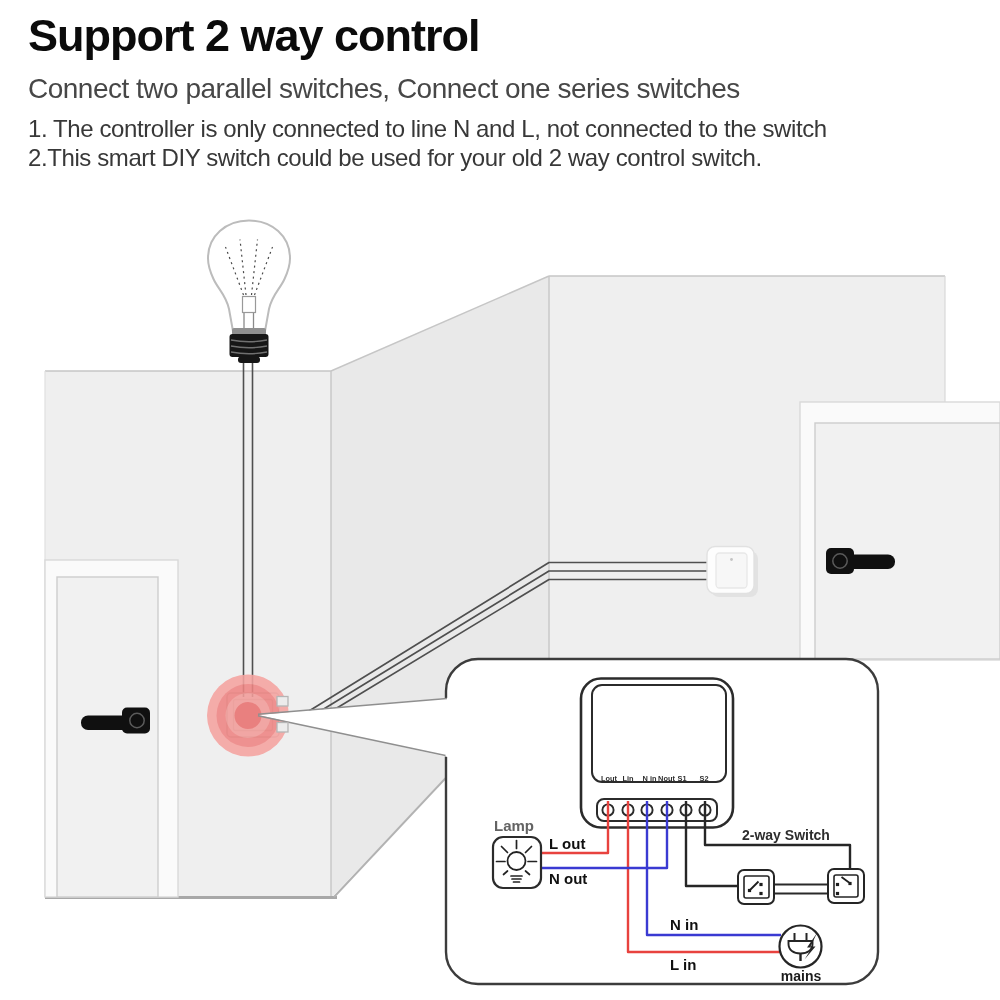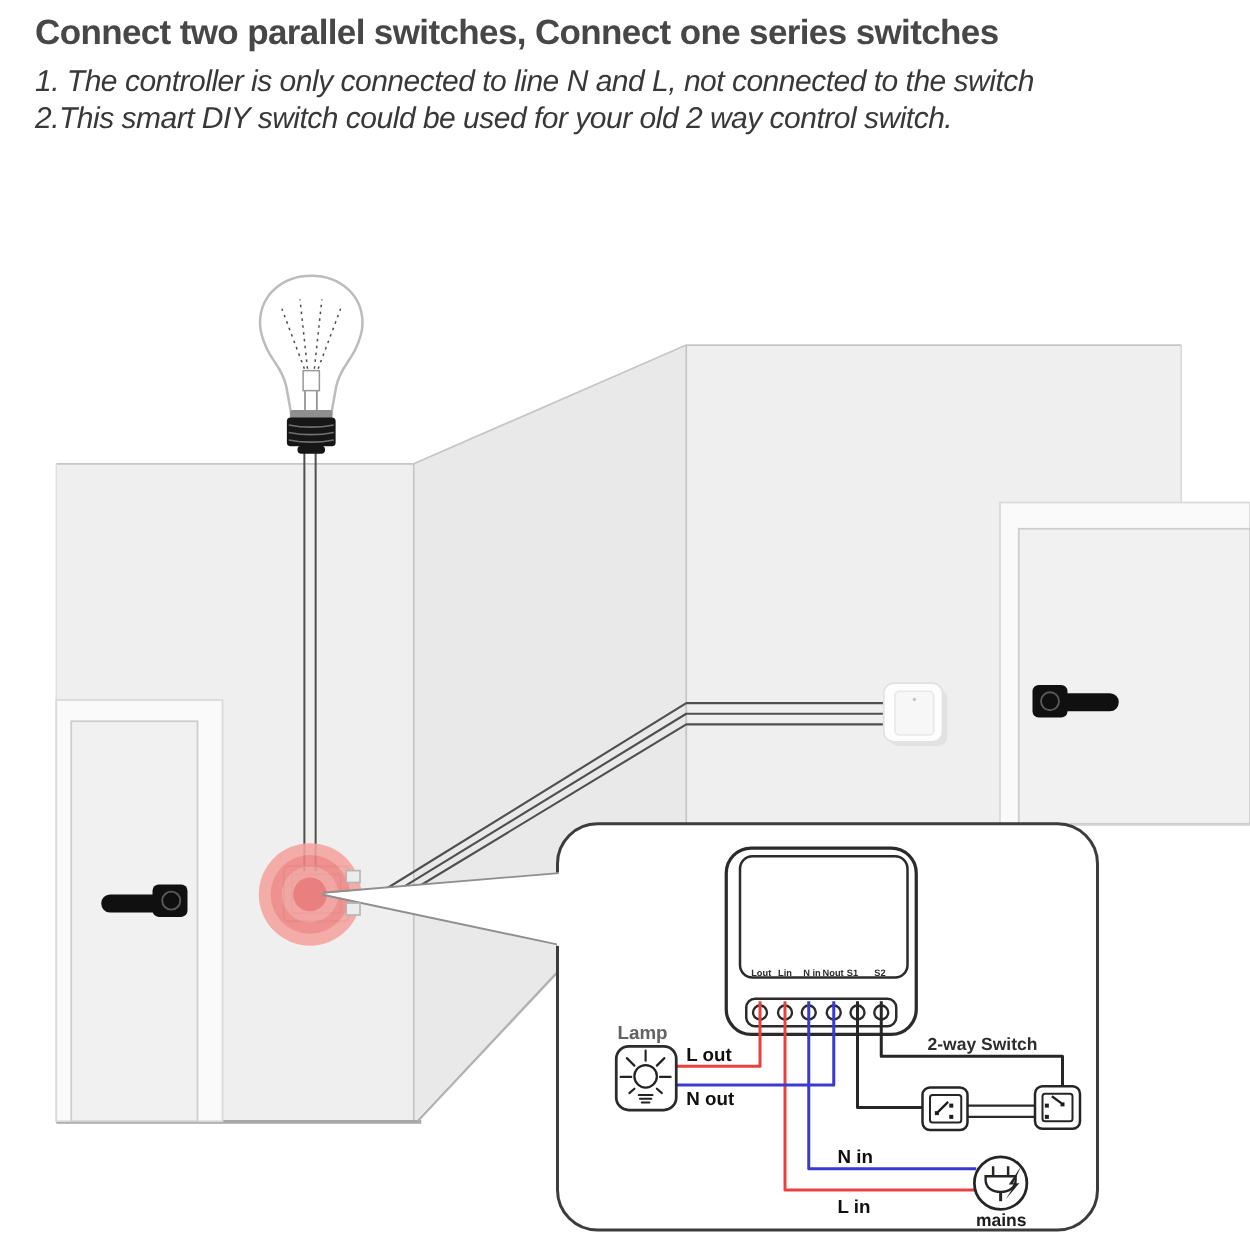--- a/index.html
+++ b/index.html
@@ -1,29 +1,30 @@
 <!DOCTYPE html>
 <html><head>
 <meta charset="utf-8">
 <style>
   html,body{margin:0;padding:0;background:#fff;}
   body{width:1000px;height:1000px;position:relative;overflow:hidden;
        font-family:"Liberation Sans","DejaVu Sans",sans-serif;}
   .header{position:absolute;left:28px;top:10px;width:960px;z-index:2;}
   .title{font-size:45px;font-weight:800;color:#0b0b0b;letter-spacing:-1px;
          margin:0 0 11px 0;white-space:nowrap;}
-  .subtitle{font-size:28px;color:#474747;letter-spacing:-0.5px;margin:0 0 10px 0;white-space:nowrap;font-weight:bold;}
-  .note{font-size:24px;color:#383838;letter-spacing:-0.4px;line-height:28.5px;white-space:nowrap;font-style:italic;}
+  .subtitle{font-size:28px;color:#474747;letter-spacing:-0.5px;margin:0 0 10px 0;white-space:nowrap;}
+  .note{font-size:24px;color:#383838;letter-spacing:-0.4px;line-height:28.5px;white-space:nowrap;}
   svg text{font-family:"Liberation Sans","DejaVu Sans",sans-serif;}
   .scene{position:absolute;left:0;top:0;z-index:1;}
 </style>
 </head>
 <body>
 
 <div class="header">
+  <h1 class="title">Support 2 way control</h1>
   <div class="subtitle">Connect two parallel switches, Connect one series switches</div>
   <div class="note">1. The controller is only connected to line N and L, not connected to the switch</div>
   <div class="note">2.This smart DIY switch could be used for your old 2 way control switch.</div>
 </div>
 
 <svg class="scene" width="1000" height="1000" viewBox="0 0 1000 1000">
 
   <g>
     <rect x="45" y="371" width="286" height="526.5" fill="#efefef"></rect>
     <polygon points="331,371 549,276 549,669 331,898" fill="#e9e9e9"></polygon>

